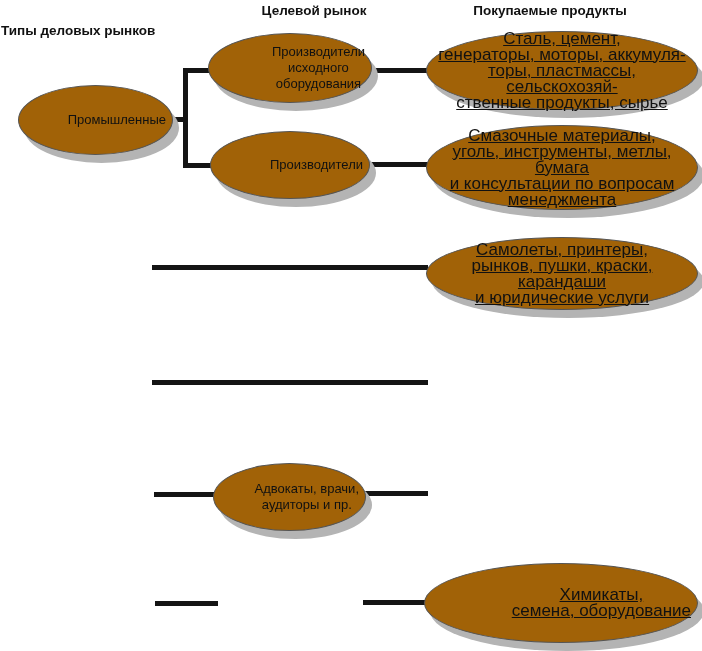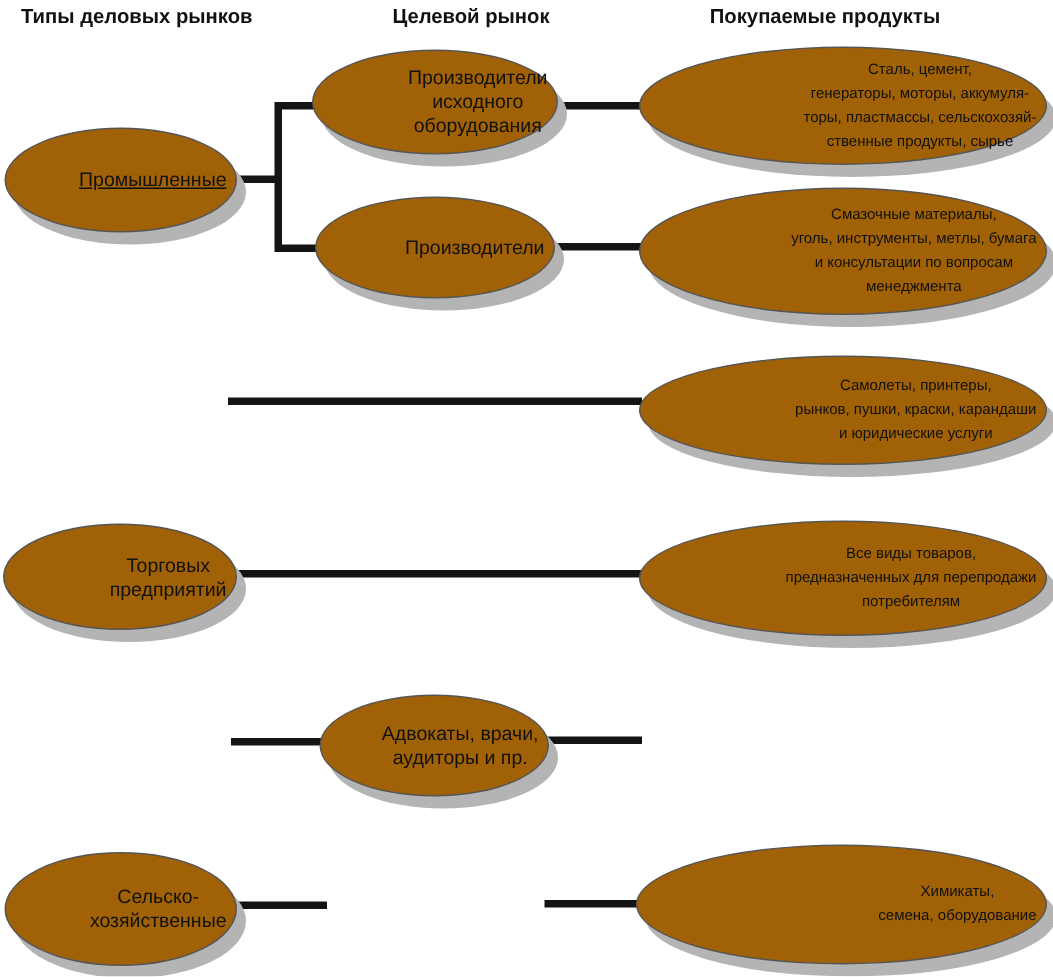--- a/index.html
+++ b/index.html
@@ -29,55 +29,47 @@
     box-shadow: 6px 8px 0 #b4b4b4;
     display: flex;
     align-items: center;
     justify-content: flex-end;
     text-align: center;
     color: #111111;
     font-size: 13px;
     line-height: 16px;
   }
   .node .txt { white-space: pre-line; padding: 2px 6px; }
-  .node.wide { font-size: 10px; }
+  .node.wide { font-size: 17px; text-decoration: underline; }
   .conn { position: absolute; background: #141414; }
 </style>
 </head>
 <body>
 
 <div class="canvas">
 
-  <div class="hdr" style="left:14px;">Типы деловых рынков</div>
+  <div class="hdr" style="left:1px;margin-top:20px;">Типы деловых рынков</div>
   <div class="hdr centered" style="left:273px;margin-left:41px;">Целевой рынок</div>
   <div class="hdr centered" style="left:550px;text-align:center;">Покупаемые продукты</div>
 
   <div class="conn" style="left:148px; top:117px; width:40px; height:5px;"></div>
   <div class="conn" style="left:183px; top:68px; width:5px; height:100px;"></div>
   <div class="conn" style="left:186px; top:68px; width:26px; height:5px;"></div>
   <div class="conn" style="left:186px; top:163px; width:28px; height:5px;"></div>
   <div class="conn" style="left:368px; top:68px; width:60px; height:5px;"></div>
   <div class="conn" style="left:366px; top:162px; width:62px; height:5px;"></div>
   <div class="conn" style="left:152px; top:265px; width:276px; height:5px;"></div>
   <div class="conn" style="left:152px; top:380px; width:276px; height:5px;"></div>
   <div class="conn" style="left:154px; top:492px; width:62px; height:5px;"></div>
   <div class="conn" style="left:362px; top:491px; width:66px; height:5px;"></div>
   <div class="conn" style="left:155px; top:601px; width:63px; height:5px;"></div>
   <div class="conn" style="left:363px; top:600px; width:63px; height:5px;"></div>
 
-  <div class="node" style="left:3px; top:85px; width:155px; height:70px;text-decoration:underline;">
+  <div class="node" style="left:18px; top:85px; width:155px; height:70px;">
     <span class="txt">Промышленные</span>
-  </div>
-  <div class="node" style="left:2px; top:349px; width:156px; height:71px;">
-    <span class="txt">Торговых
-предприятий</span>
-  </div>
-  <div class="node" style="left:3px; top:568px; width:155px; height:76px;">
-    <span class="txt">Сельско-
-хозяйственные</span>
   </div>
 
   <div class="node" style="left:208px; top:33px; width:164px; height:70px;">
     <span class="txt">Производители
 исходного
 оборудования</span>
   </div>
   <div class="node" style="left:210px; top:131px; width:160px; height:68px;">
     <span class="txt">Производители</span>
   </div>
@@ -96,23 +88,18 @@
     <span class="txt">Смазочные материалы,
 уголь, инструменты, метлы, бумага
 и консультации по вопросам
 менеджмента</span>
   </div>
   <div class="node wide" style="left:426px; top:237px; width:272px; height:73px;">
     <span class="txt">Самолеты, принтеры,
 рынков, пушки, краски, карандаши
 и юридические услуги</span>
   </div>
-  <div class="node wide" style="left:426px; top:347px; width:272px; height:77px;">
-    <span class="txt">Все виды товаров,
-предназначенных для перепродажи
-потребителям</span>
-  </div>
   <div class="node wide" style="left:424px; top:563px; width:274px; height:80px;">
     <span class="txt">Химикаты,
 семена, оборудование</span>
   </div>
 
 </div>
 
 </body></html>

